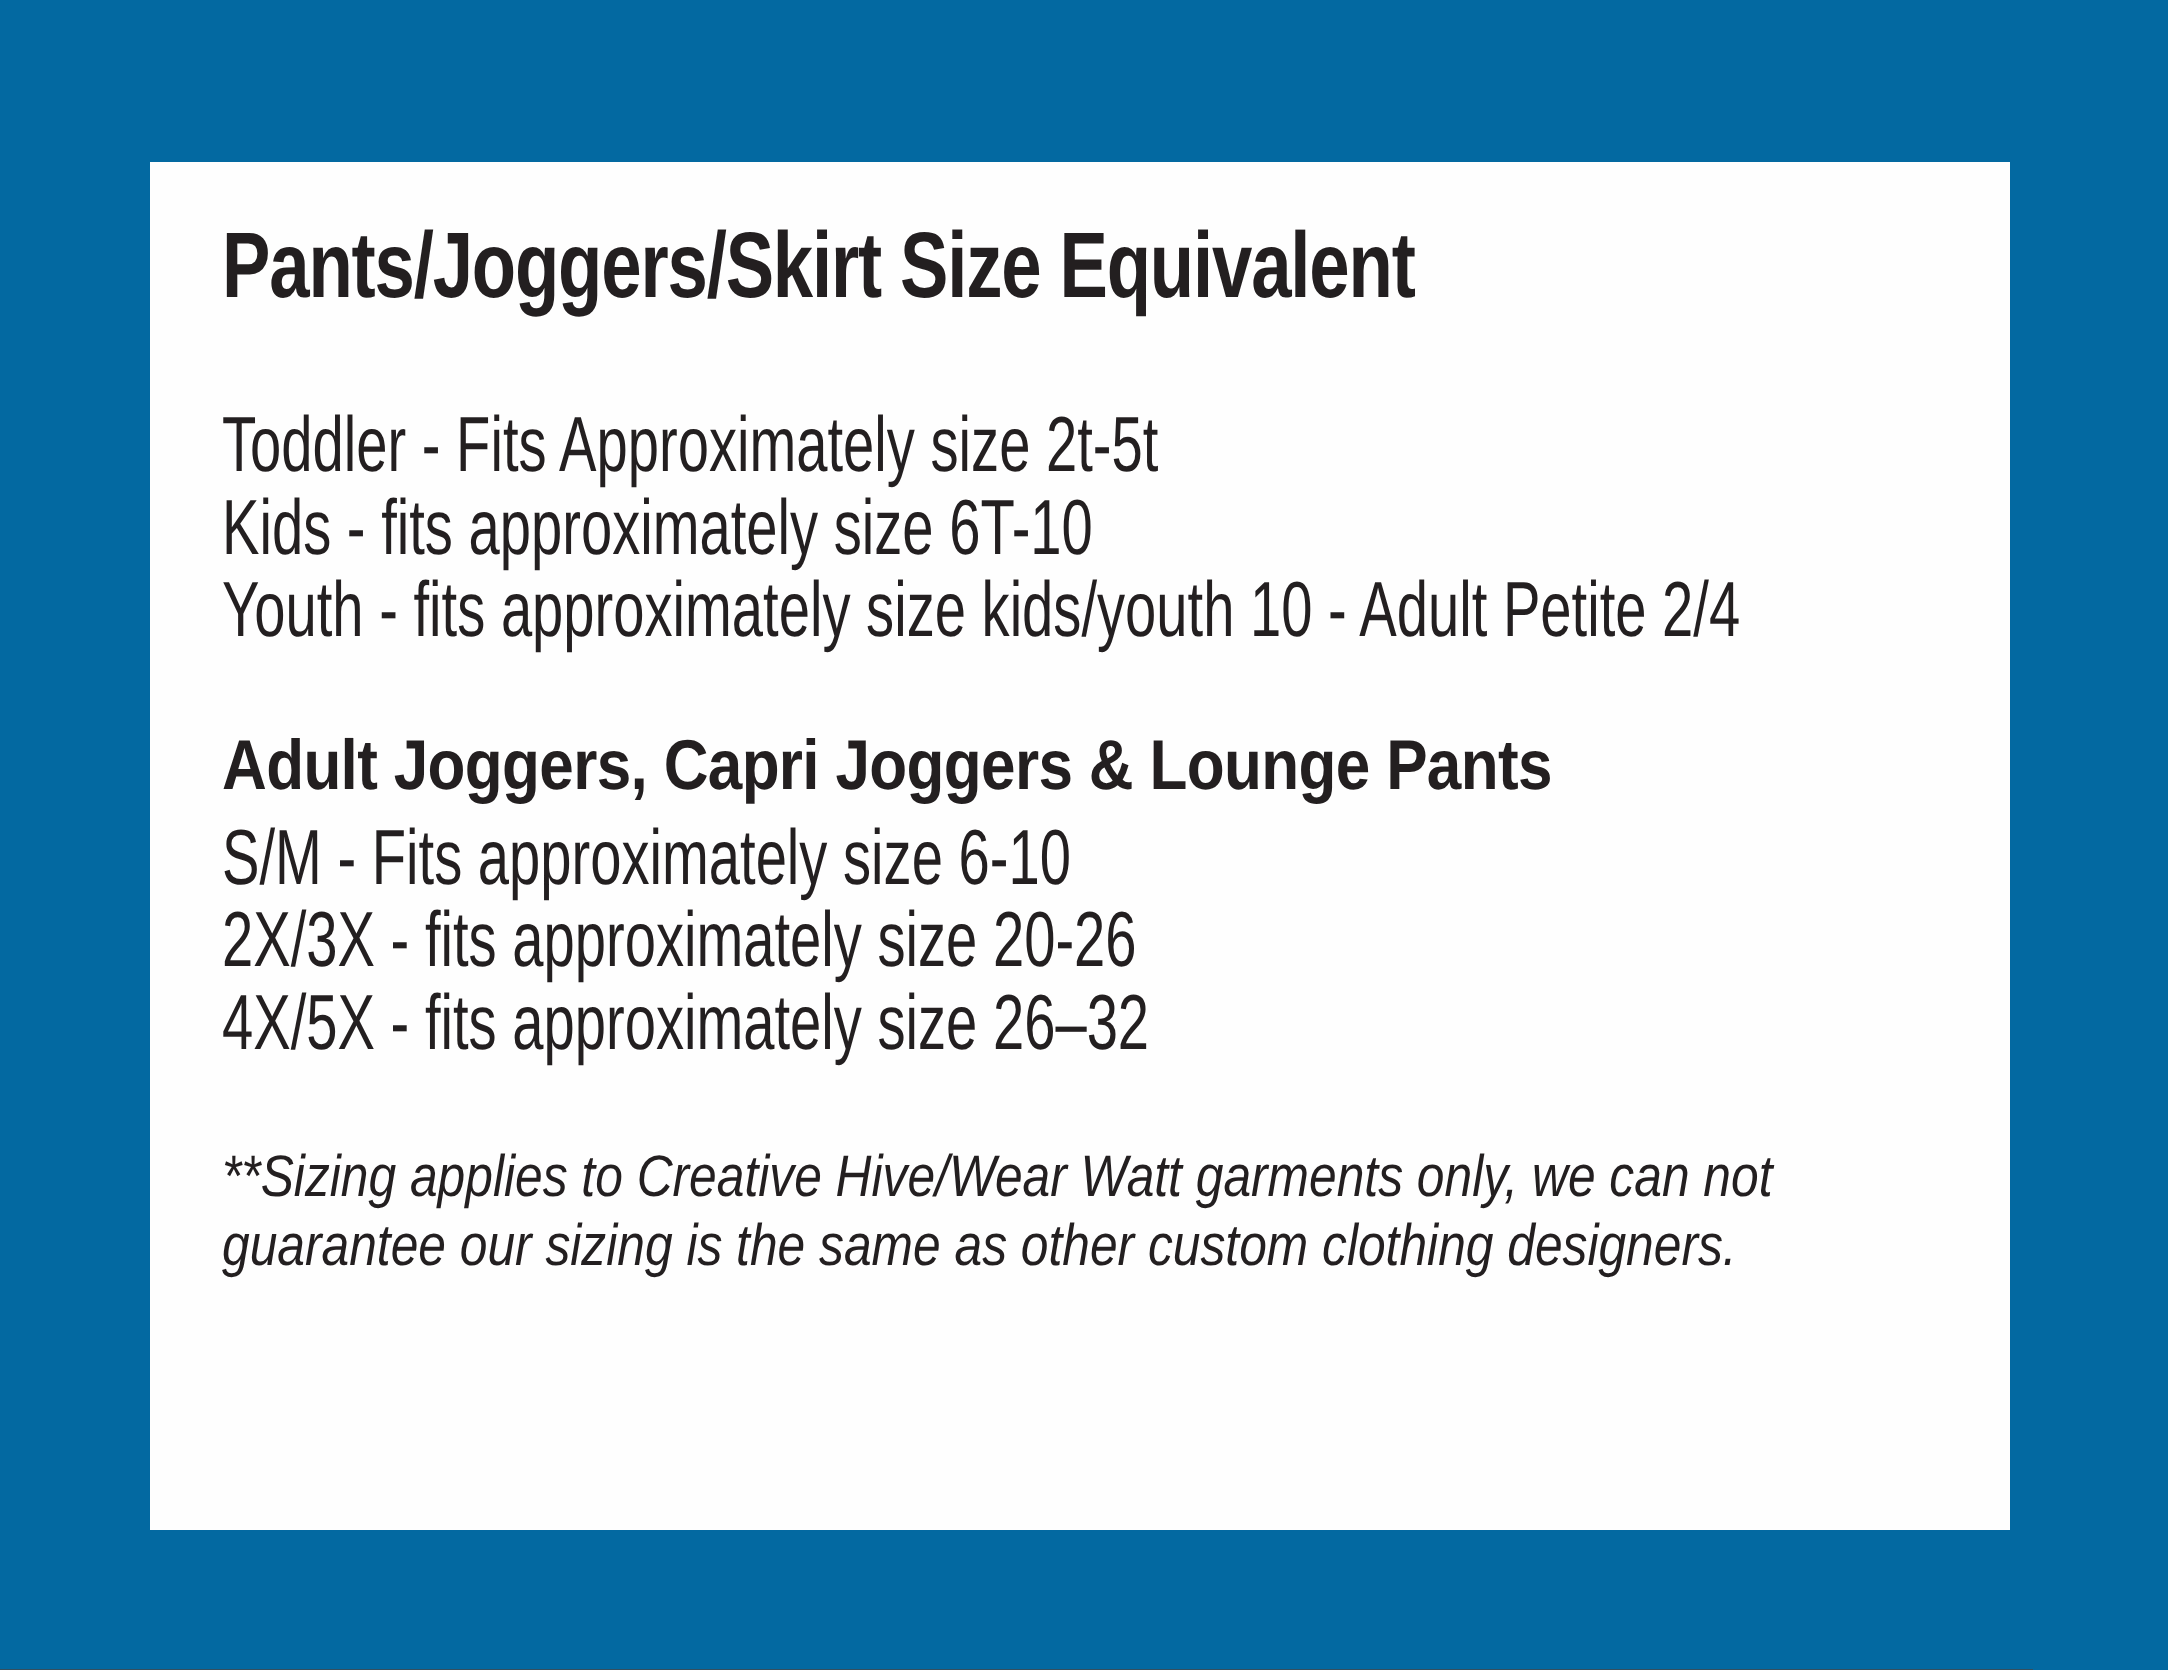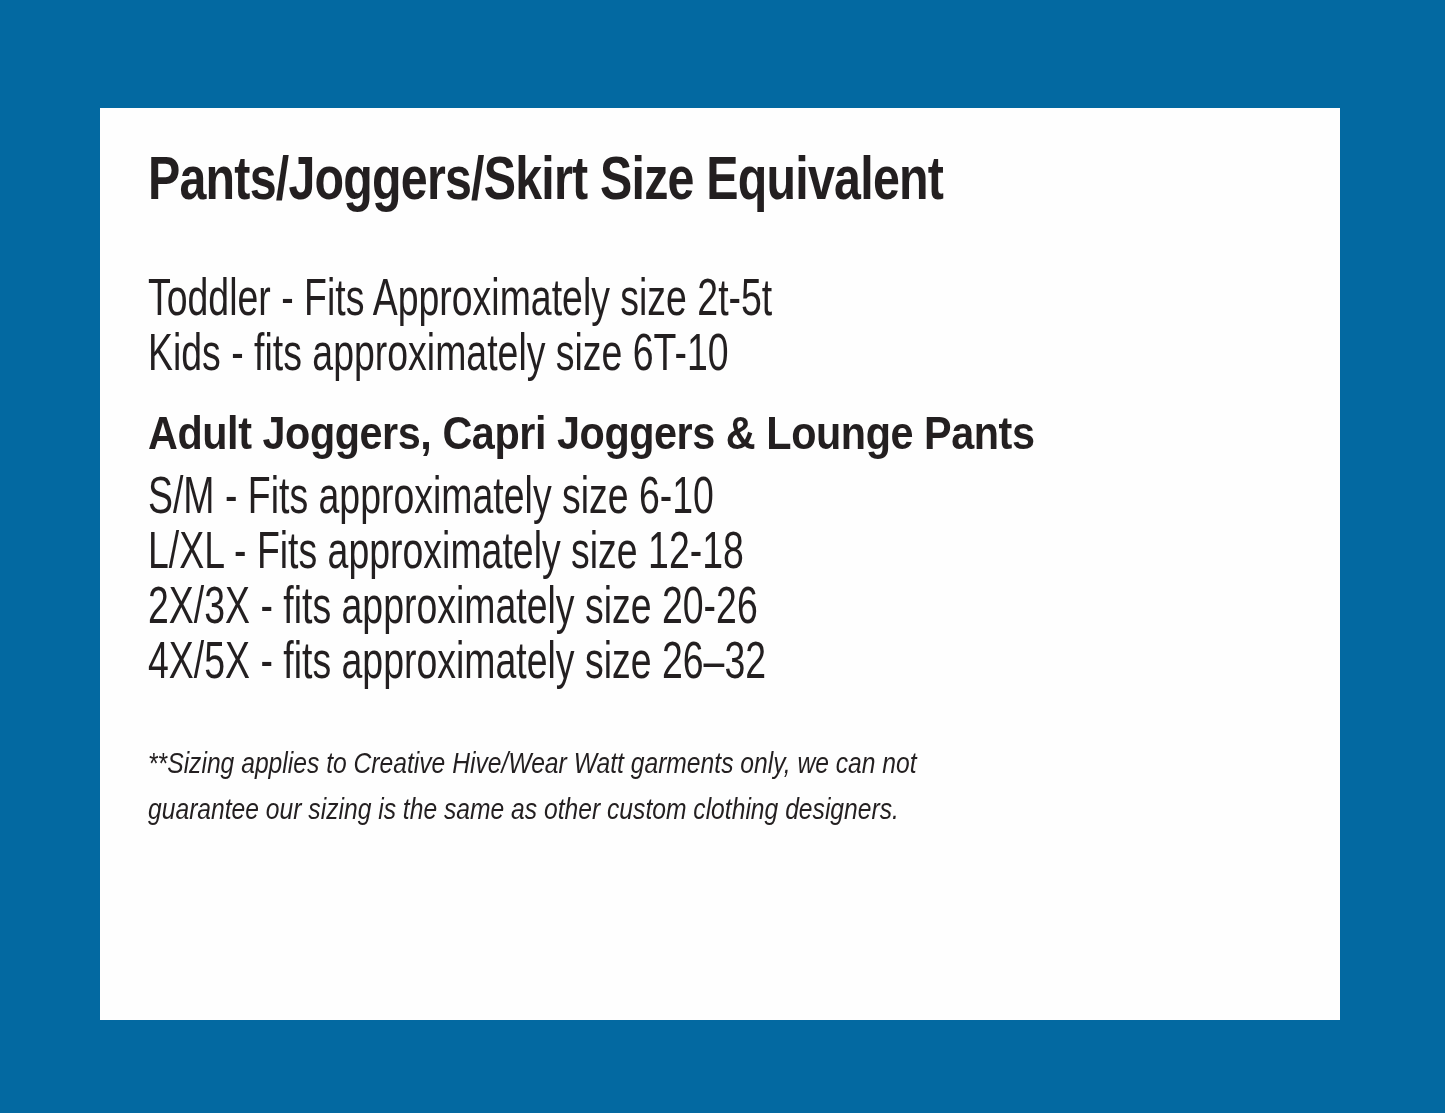--- a/index.html
+++ b/index.html
@@ -38,42 +38,42 @@
   .title {
     margin: 0;
     font-size: 62px;
     font-weight: 800;
     line-height: 1.1;
     letter-spacing: -1px;
   }
   .title .cond { transform: scaleX(0.78); }
 
   .section-kids  { margin-top: 58px; }
-  .section-adult { margin-top: 26px; }
+  .section-adult { margin-top: 48px; }
 
   .heading {
     margin: 0 0 8px 0;
     font-size: 47px;
     font-weight: 800;
     line-height: 54px;
     letter-spacing: -0.5px;
   }
   .heading .cond { transform: scaleX(0.88); }
 
   .line {
     margin: 0;
     font-size: 52px;
     font-weight: 500;
     line-height: 55px;
   }
   .line .cond { transform: scaleX(0.72); }
 
   .footnote {
     margin: 52px 0 0 0;
-    font-size: 29px;
+    font-size: 39px;
     font-style: italic;
     font-weight: 500;
     line-height: 46px;
   }
   .footnote .cond { transform: scaleX(0.85); }
 </style>
 </head>
 <body>
 
 <div class="canvas">
@@ -83,31 +83,31 @@
       <span class="cond">Pants/Joggers/Skirt Size Equivalent</span>
     </h1>
 
     <section class="section-kids">
       <p class="line">
         <span class="cond">Toddler - Fits Approximately size 2t-5t</span>
       </p>
       <p class="line">
         <span class="cond">Kids - fits approximately size 6T-10</span>
       </p>
+      <p class="line">
+        <span class="cond">Youth - fits approximately size kids/youth 10 - Adult Petite 2/4</span>
+      </p>
     </section>
 
     <section class="section-adult">
       <h2 class="heading">
         <span class="cond">Adult Joggers, Capri Joggers &amp; Lounge Pants</span>
       </h2>
       <p class="line">
         <span class="cond">S/M - Fits approximately size 6-10</span>
-      </p>
-      <p class="line">
-        <span class="cond">L/XL - Fits approximately size 12-18</span>
       </p>
       <p class="line">
         <span class="cond">2X/3X - fits approximately size 20-26</span>
       </p>
       <p class="line">
         <span class="cond">4X/5X - fits approximately size 26–32</span>
       </p>
     </section>
 
     <p class="footnote">

